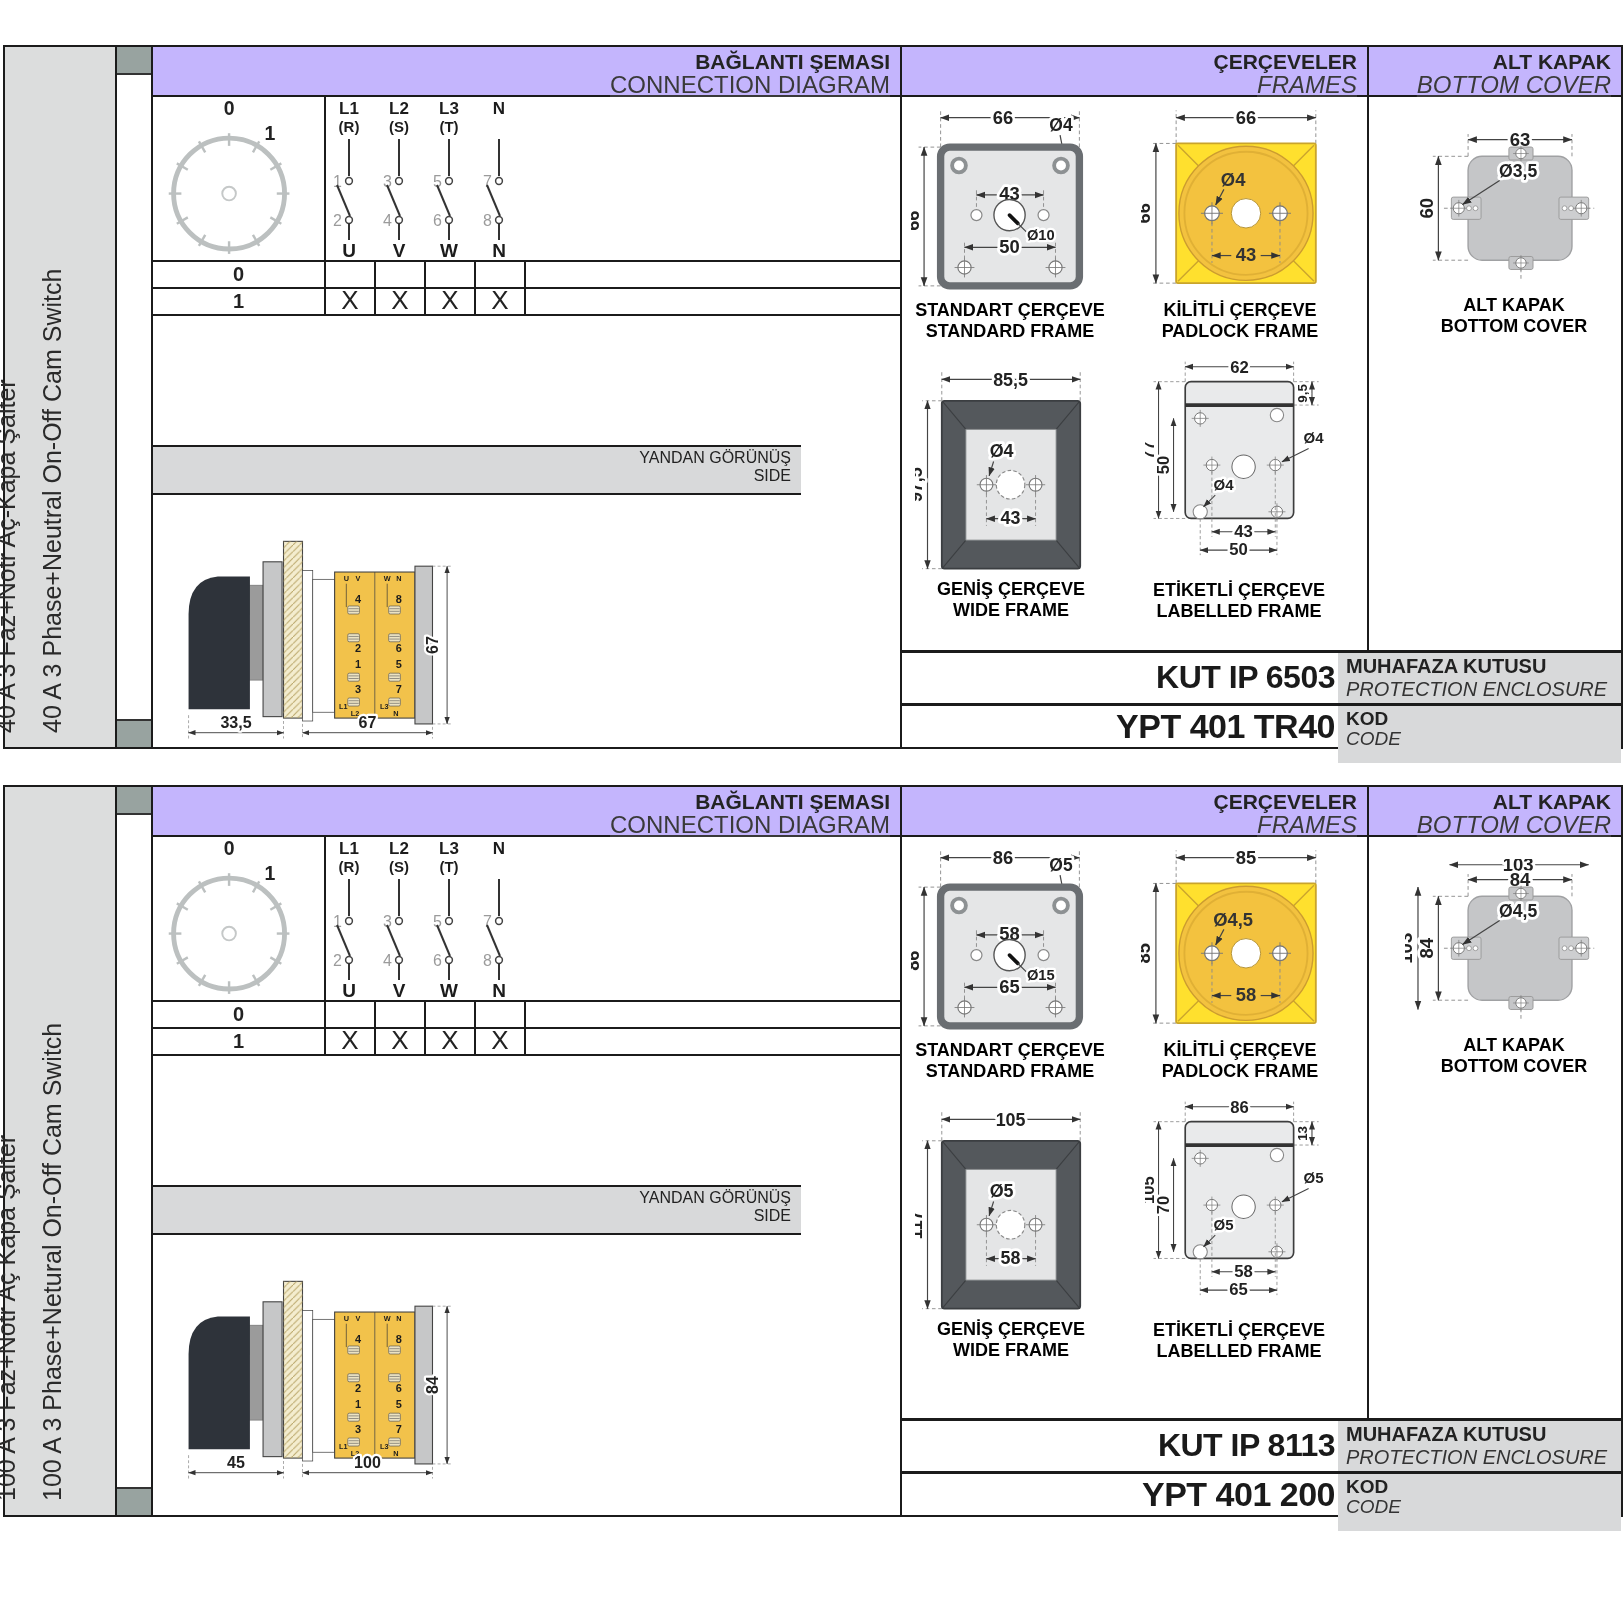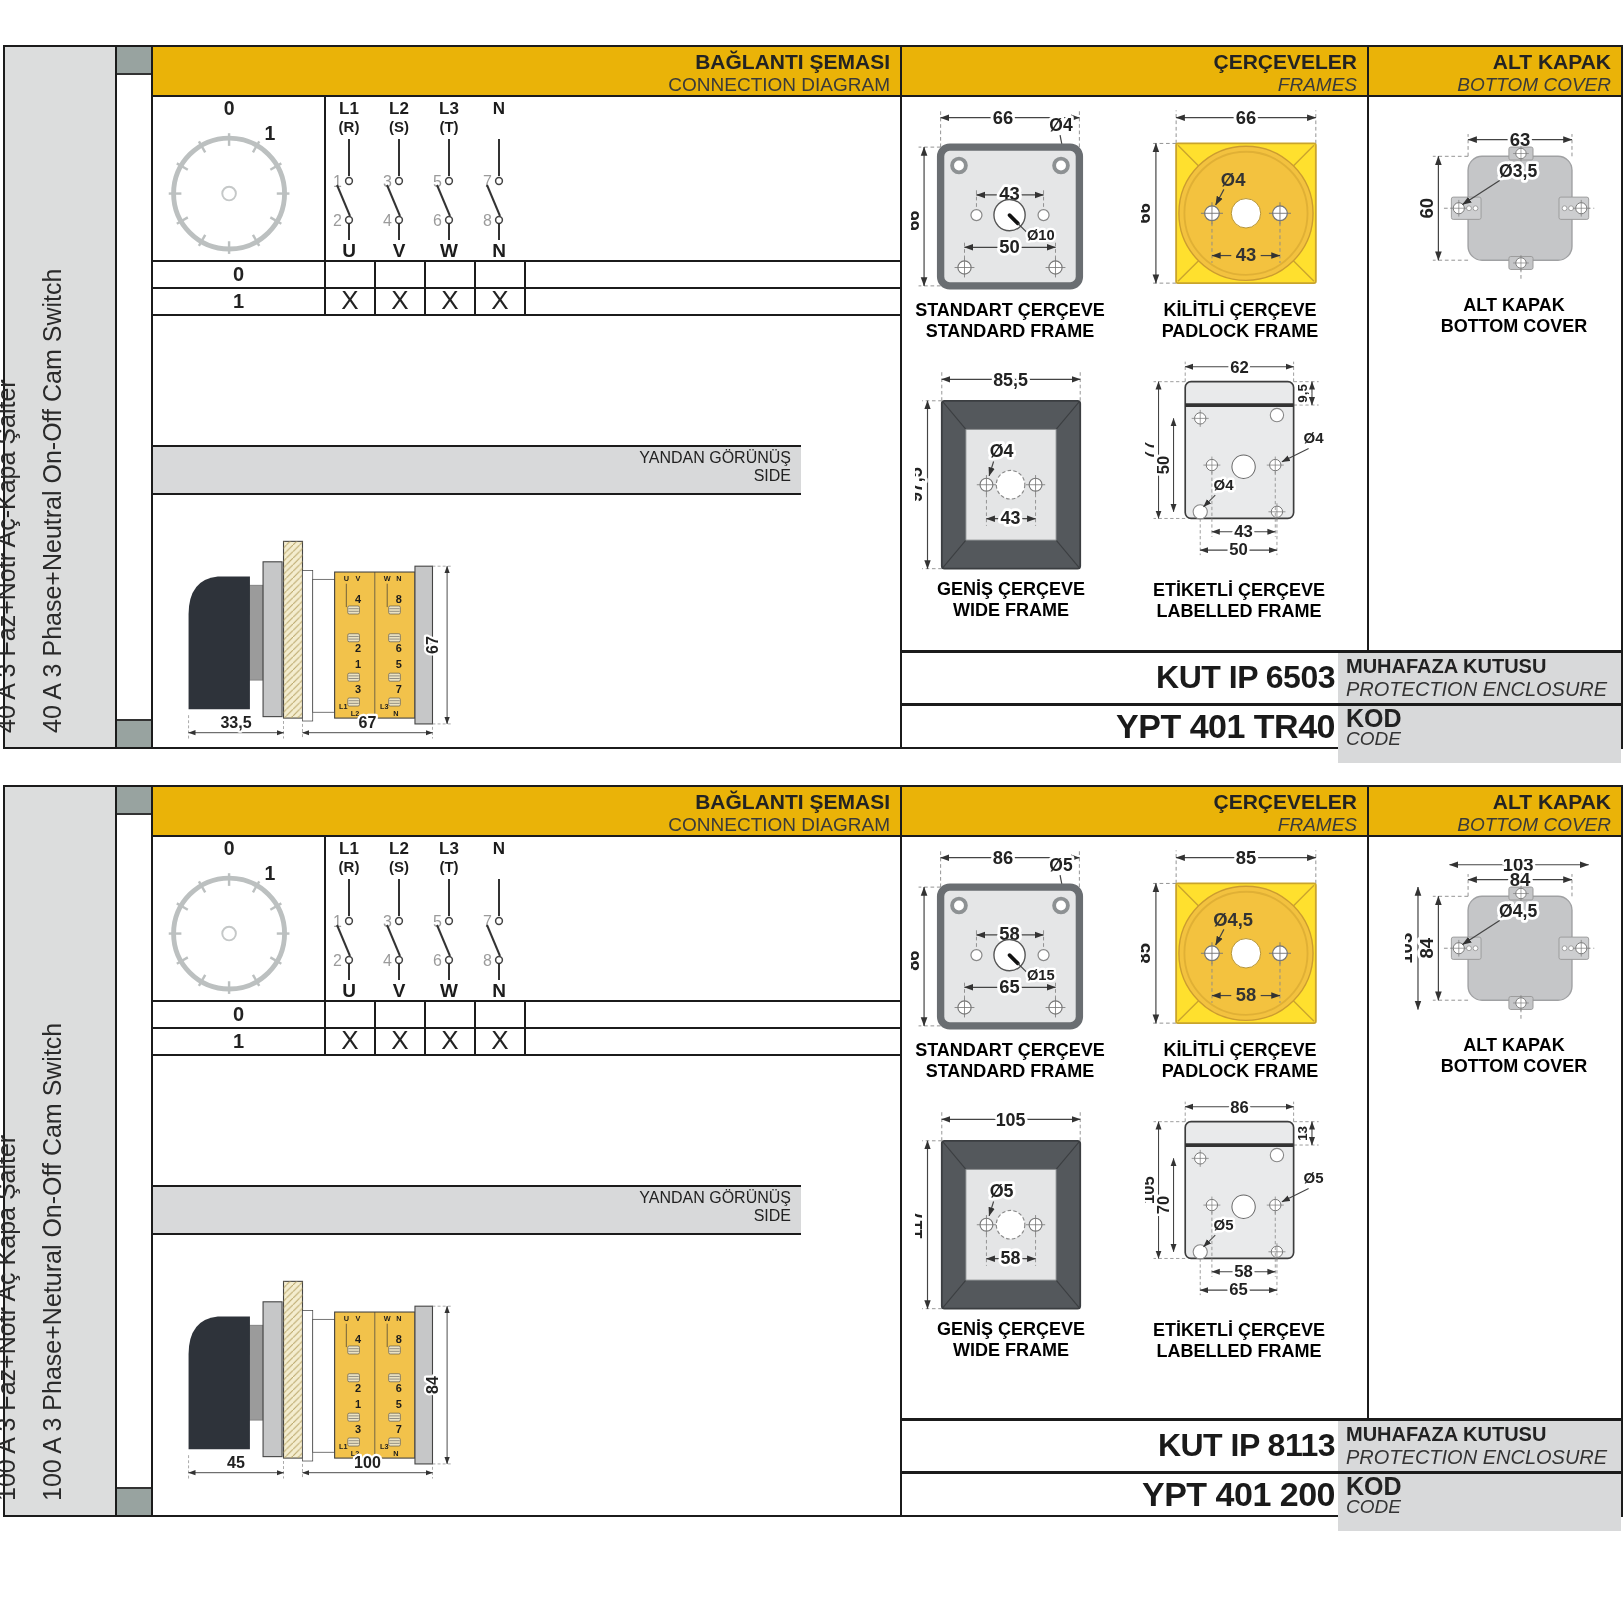--- a/index.html
+++ b/index.html
@@ -14,24 +14,24 @@
   .vtitle{position:absolute;bottom:14px;transform-origin:0 100%;transform:rotate(-90deg);
           white-space:nowrap;font-size:25px;color:#2a2a2a;line-height:30px;}
   .vtitle.tr{left:16px;} .vtitle.en{left:62px;}
   .strip{position:absolute;left:112px;top:0;bottom:0;width:34px;background:#fff;border-right:2px solid #1b1b1b;}
   .strip .sq{position:absolute;left:0;width:34px;height:26px;background:#98a3a0;}
   .strip .sq.top{top:0;border-bottom:2px solid #333;}
   .strip .sq.bot{bottom:0;border-top:2px solid #333;}
 
   
   .content{position:absolute;left:148px;top:0;right:0;bottom:0;}
-  .hdr{position:absolute;top:0;height:50px;background:#eab308;border-bottom:2px solid #1b1b1b;
+  .hdr{position:absolute;top:0;height:50px;background:#c4b5fd;border-bottom:2px solid #1b1b1b;
        text-align:right;padding:3px 10px 0 0;box-sizing:border-box;}
   .hdr .l1{font-weight:bold;font-size:21px;line-height:24px;color:#232323;}
-  .hdr .l2{font-size:19px;line-height:22px;color:#3a3a3a;}
+  .hdr .l2{font-size:24px;line-height:22px;color:#3a3a3a;text-decoration:underline;}
   .hdr .l2.it{font-style:italic;}
   .hdr.c1{left:0;width:747px;}
   .hdr.c2{left:747px;width:467px;border-left:2px solid #1b1b1b;}
   .hdr.c3{left:1214px;right:0;border-left:2px solid #1b1b1b;}
   .vline1{position:absolute;left:747px;top:50px;bottom:0;width:2px;background:#1b1b1b;}
   .vline2{position:absolute;left:1214px;top:50px;bottom:97px;width:2px;background:#1b1b1b;}
   .vline-dial{position:absolute;left:171px;top:50px;height:217px;width:2px;background:#1b1b1b;}
 
   .dial-svg{position:absolute;left:6px;top:50px;}
   .contacts-svg{position:absolute;left:171px;top:52px;}
@@ -56,21 +56,21 @@
 
   .codes{position:absolute;left:747px;right:0;bottom:0;height:97px;}
   .crow{display:flex;border-top:3px solid #1b1b1b;box-sizing:border-box;}
   .crow.r1{height:53px;} .crow.r2{height:60px;}
   .cval{width:438px;text-align:right;color:#1a1a1a;padding-right:3px;box-sizing:border-box;}
   .r1 .cval{font-size:32px;font-weight:700;line-height:48px;letter-spacing:-0.5px;}
   .r2 .cval{font-size:34px;font-weight:700;line-height:40px;letter-spacing:-0.5px;}
   .clabel{flex:1;background:#d8d9da;padding:2px 0 0 8px;}
   .clabel .l1{font-weight:bold;font-size:20px;line-height:23px;}
   .clabel .l2{font-style:italic;font-size:20px;line-height:22px;color:#333;}
-  .r2 .clabel .l1{font-size:25px;line-height:21px;}
+  .r2 .clabel .l1{font-size:19px;line-height:21px;}
   .r2 .clabel .l2{font-size:19px;line-height:20px;}
 
   
   svg text{font-family:"Liberation Sans",sans-serif;}
   .dt{font-size:20px;font-weight:bold;fill:#222;text-anchor:middle;
       paint-order:stroke;stroke:#fff;stroke-width:6px;stroke-linejoin:round;}
   .dts{font-size:16px;font-weight:bold;fill:#222;text-anchor:middle;
       paint-order:stroke;stroke:#fff;stroke-width:5px;stroke-linejoin:round;}
   .dty{font-size:20px;font-weight:bold;fill:#333;text-anchor:middle;}
   .dl{stroke:#444;stroke-width:1.3;fill:none;}

